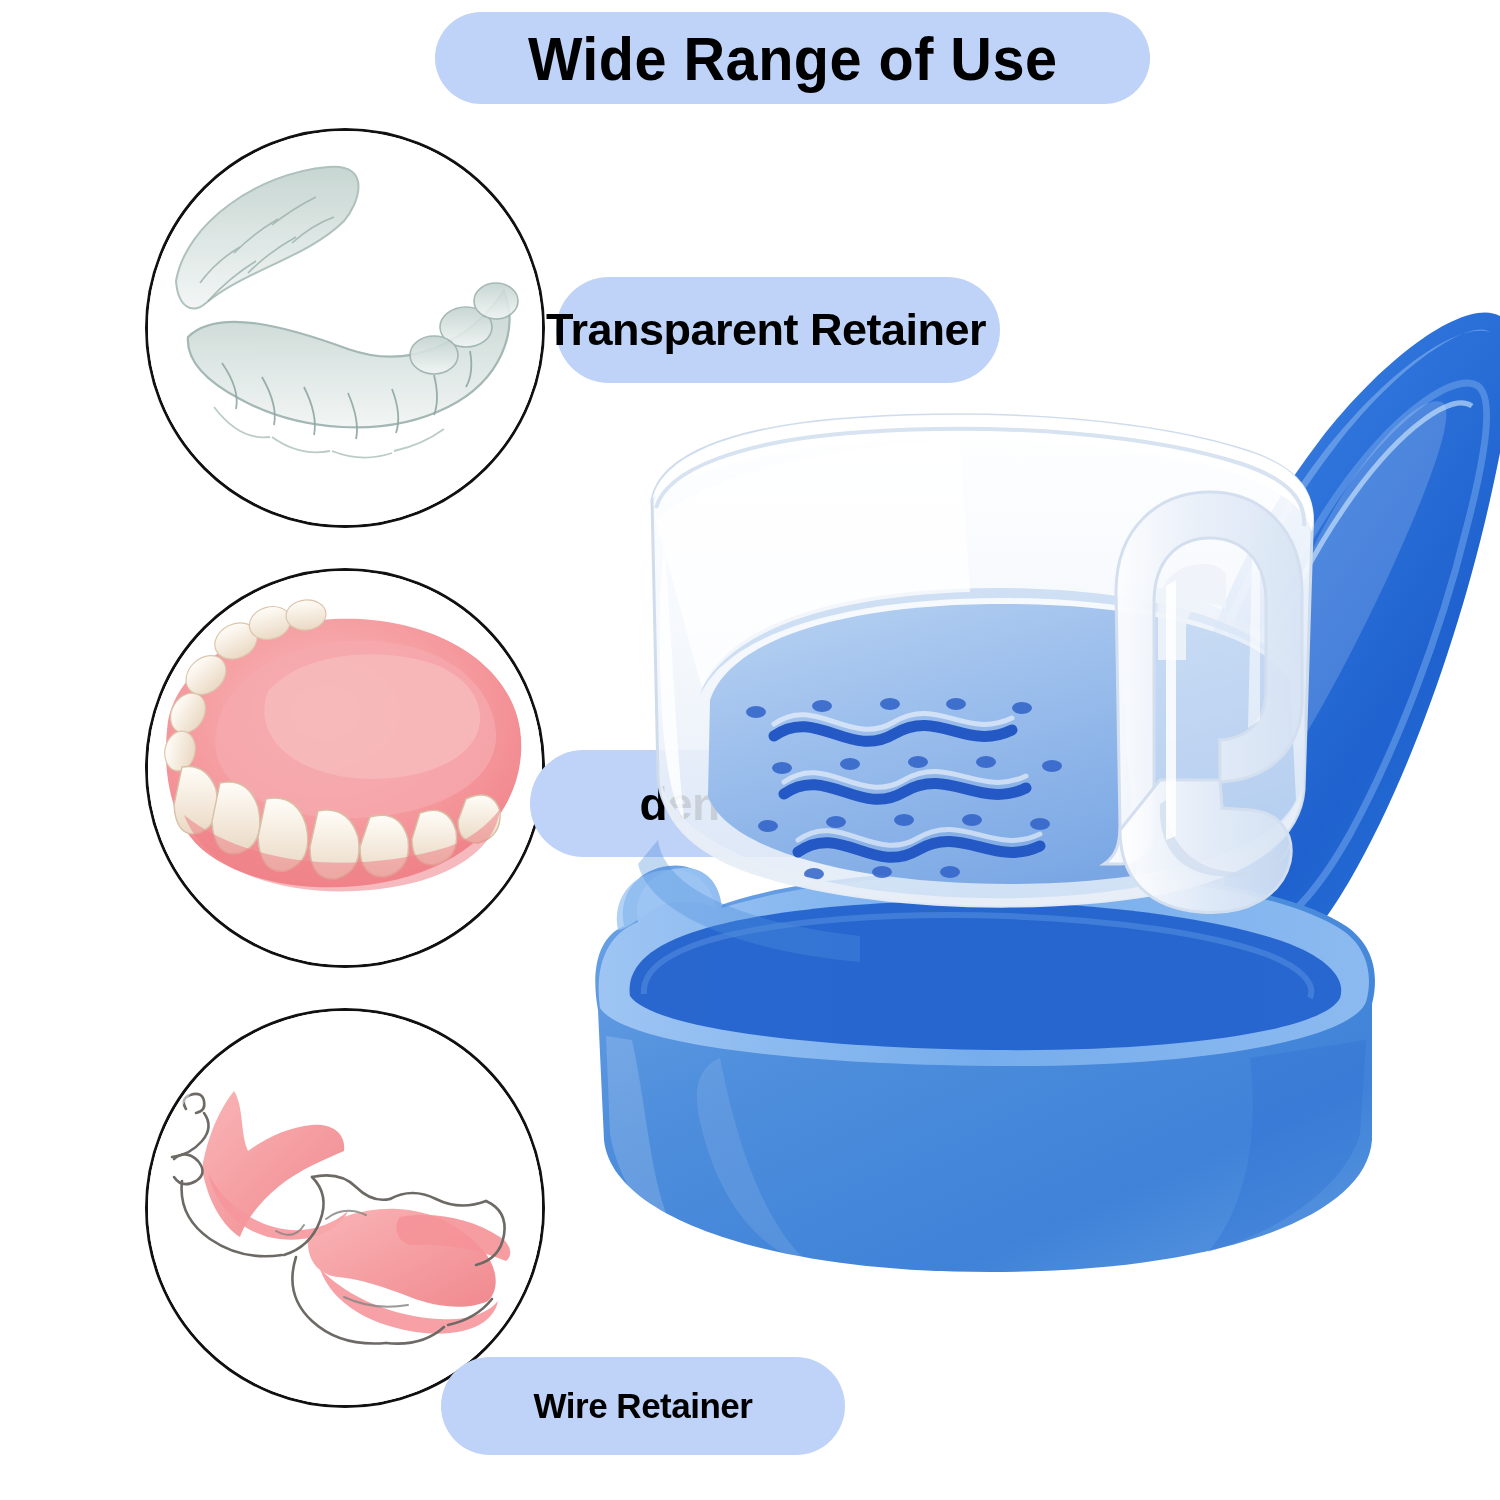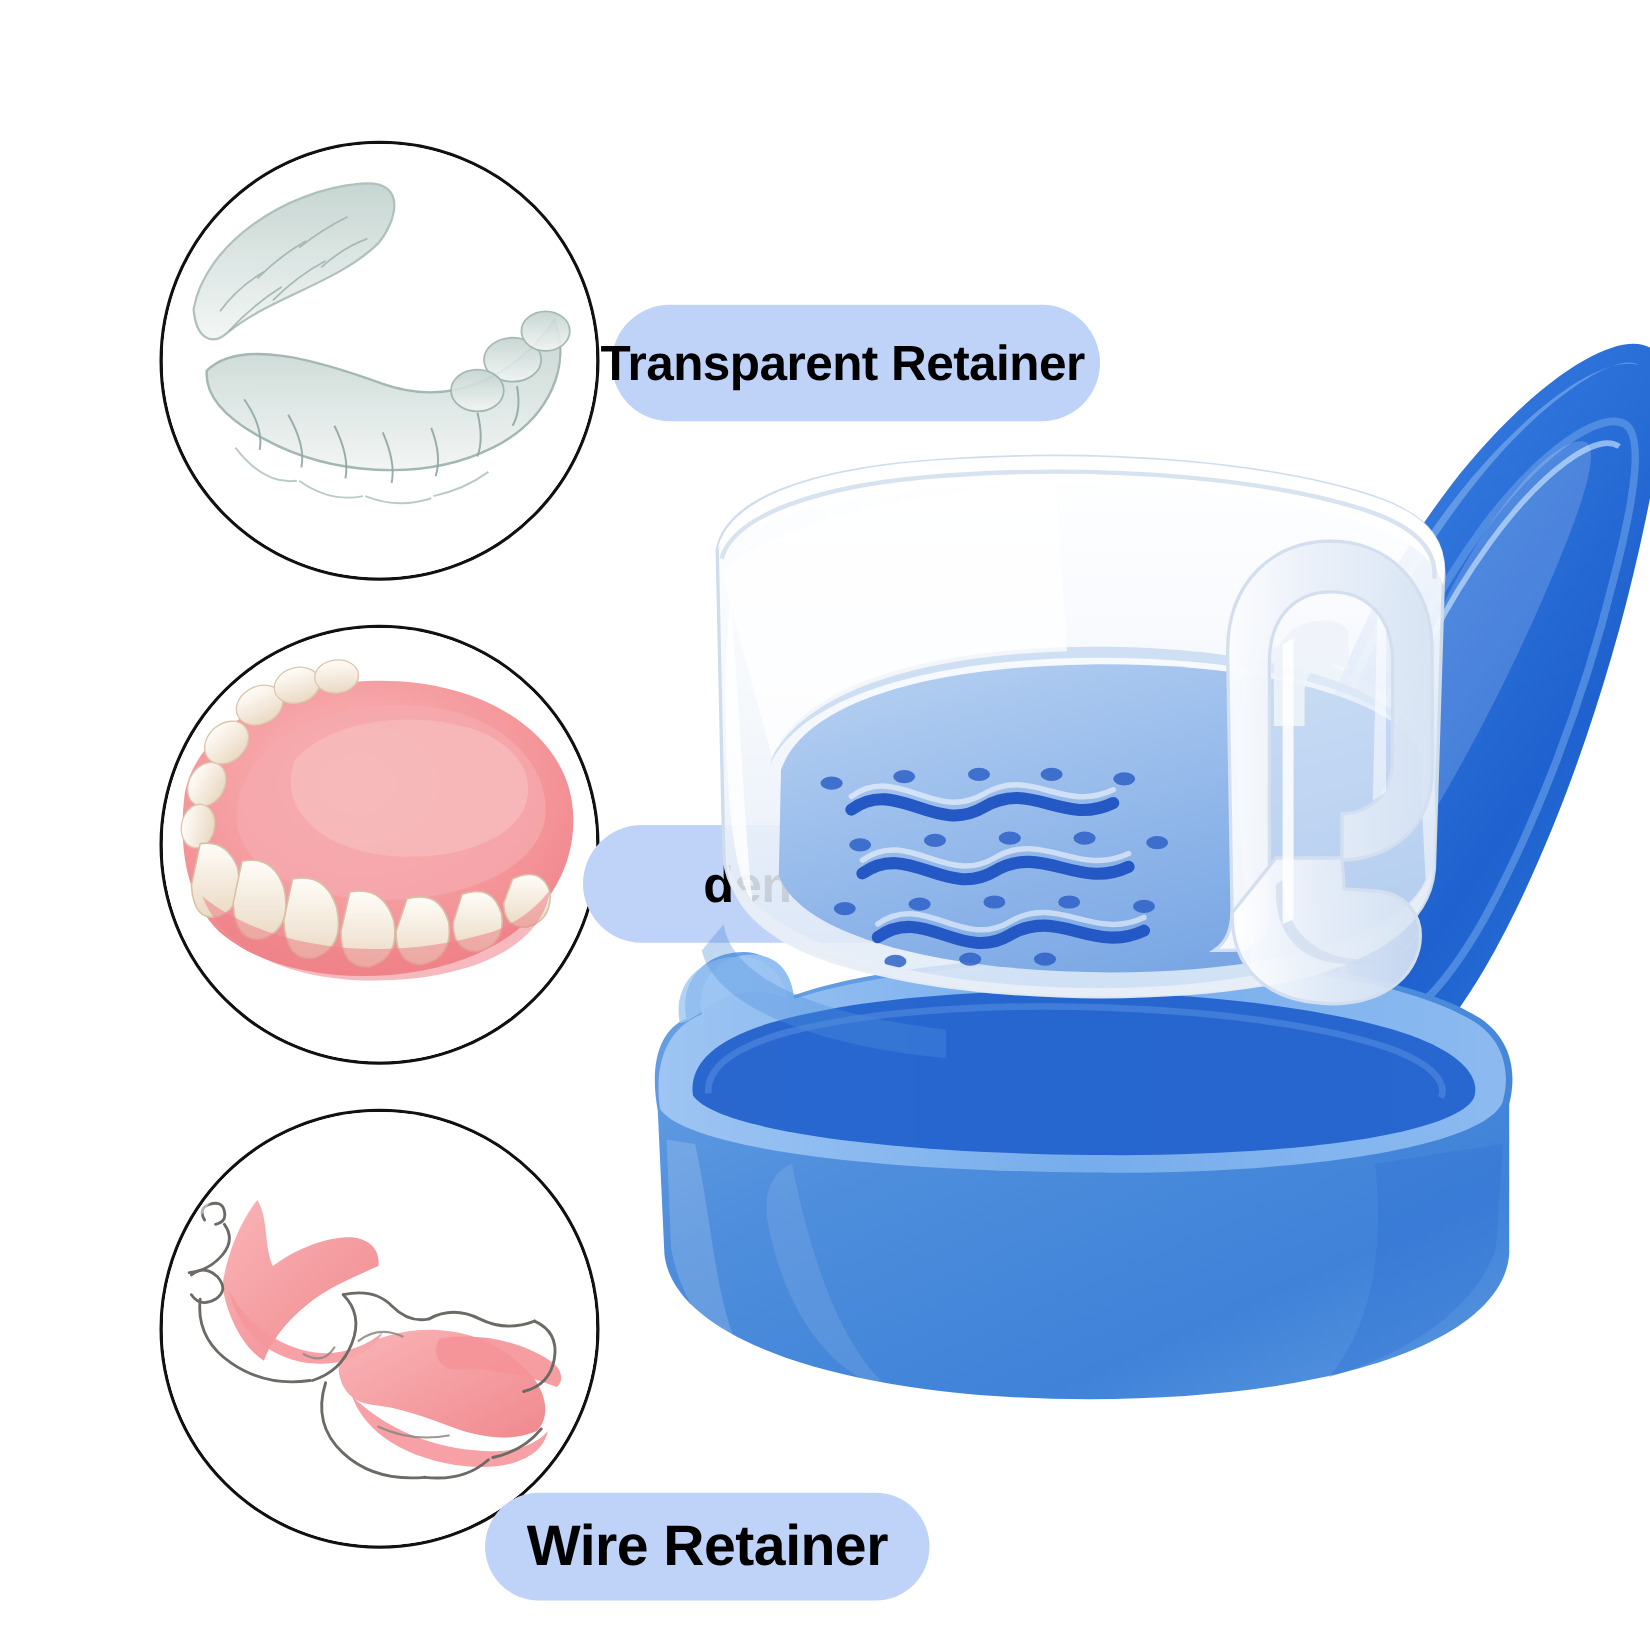--- a/index.html
+++ b/index.html
@@ -18,39 +18,42 @@
       font-family:"Liberation Sans Narrow","Liberation Sans",sans-serif;
       transform:scaleX(.93);letter-spacing:.5px;}
 
   #lbl1-pill{left:556px;top:277px;width:444px;height:106px;}
   #lbl1-pill .pill-text{position:relative;left:-12px;font-size:45px;}
 
   #lbl2-pill{left:530px;top:750px;width:400px;height:107px;}
   #lbl2-pill .pill-text{position:relative;left:-8px;font-size:46px;}
 
   #lbl3-pill{left:441px;top:1357px;width:404px;height:98px;}
-  #lbl3-pill .pill-text{font-size:52px;}
+  #lbl3-pill .pill-text{font-size:35px;}
 
   
   .photo-circle{position:absolute;width:394px;height:394px;border-radius:50%;
      border:3px solid #111;background:#fff;overflow:hidden;}
   #circle-retainer{left:145px;top:128px;}
   #circle-denture{left:145px;top:568px;}
   #circle-wire{left:145px;top:1008px;}
   .photo-circle svg{position:absolute;inset:0;width:100%;height:100%;}
 
   
   #product{position:absolute;left:560px;top:140px;width:950px;height:1210px;}
   #product svg{width:100%;height:100%;display:block;}
 </style>
 </head>
 <body>
 
 <div class="stage">
 
+  <div class="pill" id="title-pill">
+    <span class="pill-text">Wide Range of Use</span>
+  </div>
 
   <div class="photo-circle" id="circle-retainer">
     <svg viewBox="0 0 394 394">
       <defs>
         <linearGradient id="alg" x1="0" y1="0" x2="0" y2="1">
           <stop offset="0" stop-color="#c3d3cf"></stop>
           <stop offset="1" stop-color="#f2f6f5"></stop>
         </linearGradient>
       </defs>
       <rect width="394" height="394" fill="#fff"></rect>

